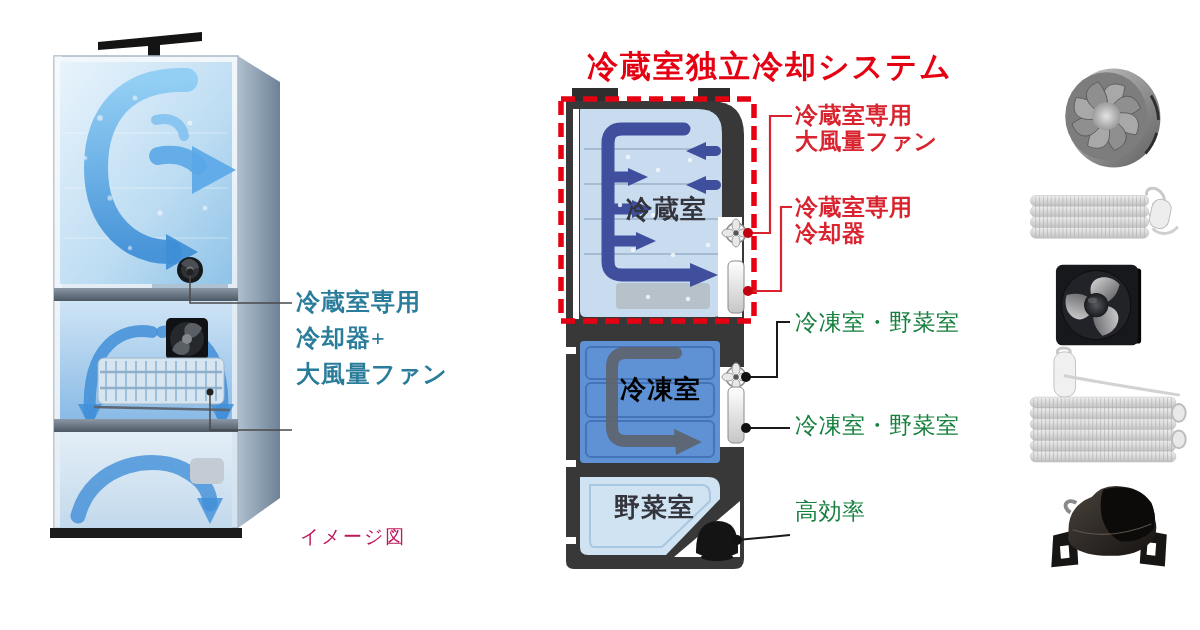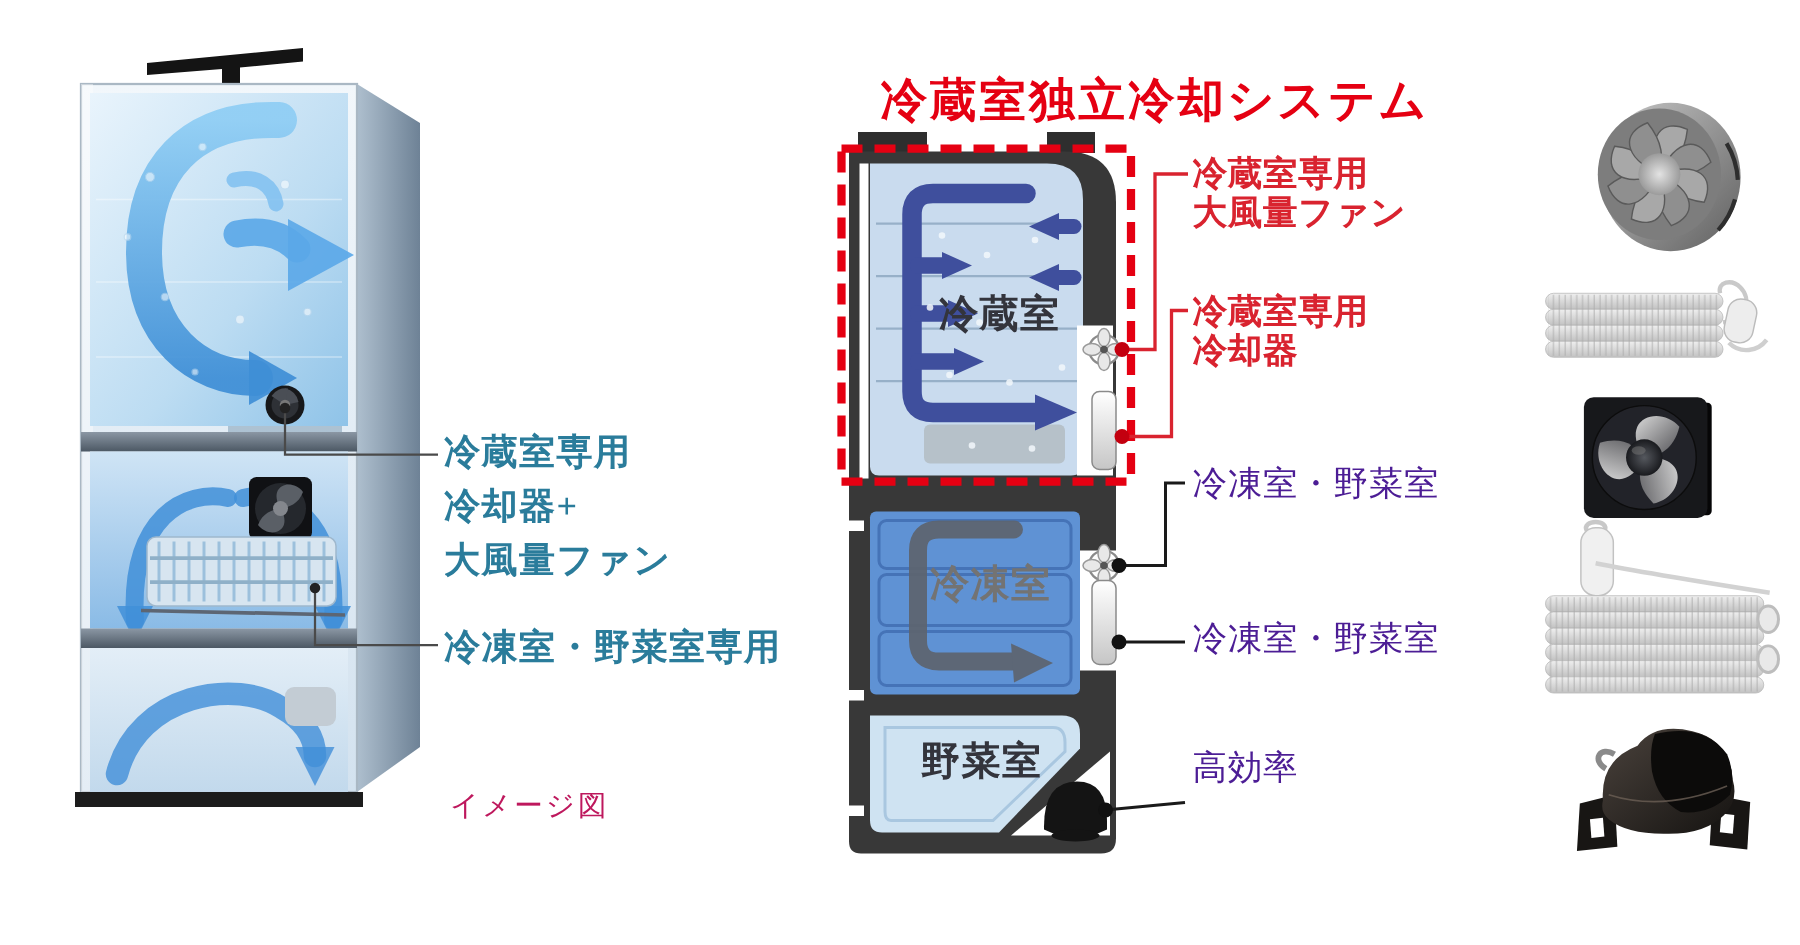--- a/index.html
+++ b/index.html
@@ -5,23 +5,23 @@
   html,body{margin:0;padding:0;background:#fff;}
   .canvas{position:relative;width:1200px;height:630px;background:#ffffff;overflow:hidden;
           font-family:"Liberation Sans","DejaVu Sans",sans-serif;}
   .abs{position:absolute;}
   .title{left:558px;top:46px;font-size:31px;font-weight:700;letter-spacing:2px;color:#e50012;white-space:nowrap;margin-left:29px;}
   .teal-label{color:#2a7c9b;font-family:"Liberation Serif","DejaVu Serif",serif;
               font-size:24px;font-weight:600;line-height:36px;letter-spacing:1px;white-space:nowrap;}
   .caption{left:284px;top:524px;font-size:19px;color:#be185d;letter-spacing:2px;margin-left:16px;}
   .callout{line-height:26px;font-size:23px;letter-spacing:.5px;white-space:nowrap;}
   .callout.red{color:#d9232f;font-weight:700;}
-  .callout.black{color:#4c1d95;font-weight:500;}
+  .callout.black{color:#15803d;font-weight:500;}
   .comp-label{font-size:26px;font-weight:700;color:#33343c;letter-spacing:1px;white-space:nowrap;}
-  .comp-label.frz{color:#737373;}
+  .comp-label.frz{color:#000000;}
   svg{display:block;}
   .leaders{left:0;top:0;pointer-events:none;}
 </style>
 </head>
 <body>
 
 <div class="canvas">
 
   <div class="abs" style="left:40px;top:28px;width:250px;height:535px;">
     <svg viewBox="0 0 250 535" width="250" height="535">
@@ -138,21 +138,20 @@
       <rect x="10" y="500" width="192" height="10" fill="#1c1c1c"></rect>
     </svg>
   </div>
 
   <div class="abs teal-label" style="left:296px;top:284px;">
     <div>冷蔵室専用</div>
     <div>冷却器+</div>
     <div>大風量ファン</div>
   </div>
   <div class="abs teal-label" style="left:296px;top:414px;">
-    <div>冷凍室・野菜室専用</div>
   </div>
   <div class="abs caption">イメージ図</div>
 
   <div class="abs title">冷蔵室独立冷却システム</div>
 
   <div class="abs" style="left:558px;top:85px;width:200px;height:500px;">
     <svg viewBox="0 0 200 500" width="200" height="500">
       <defs>
         <linearGradient id="gCoolerBar" x1="0" y1="0" x2="0" y2="1">
             <stop offset="0" stop-color="#ffffff"></stop>

